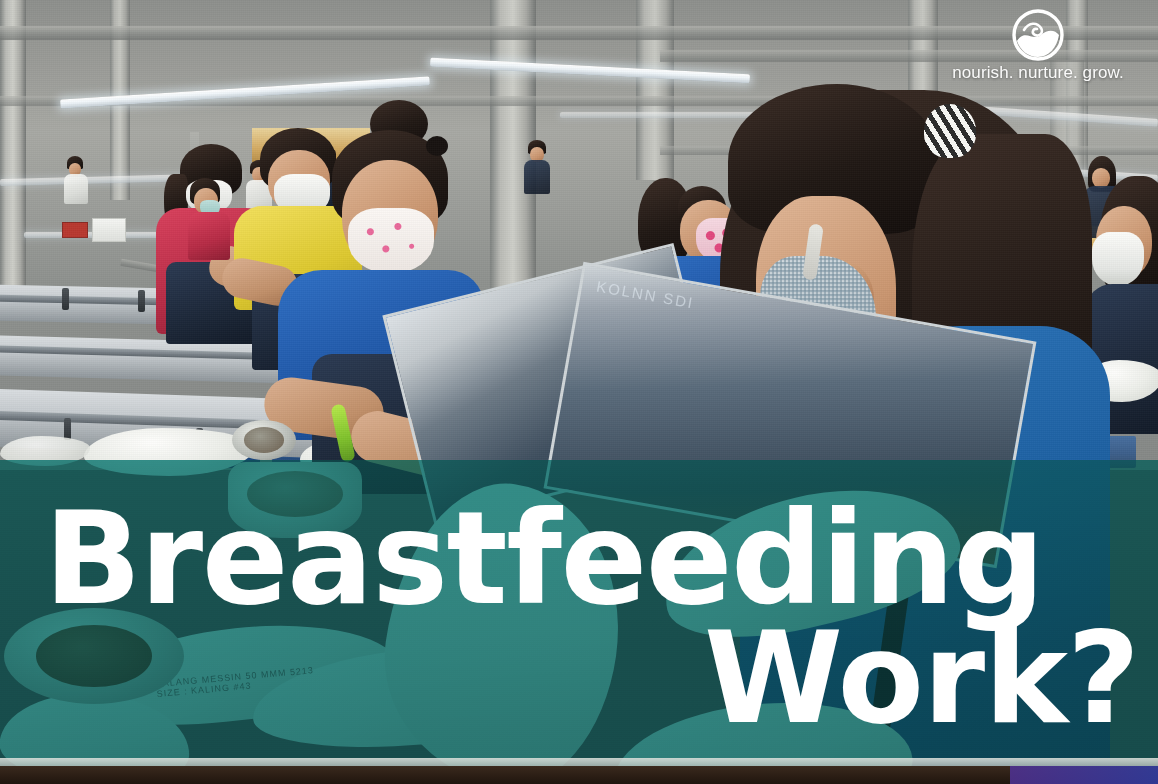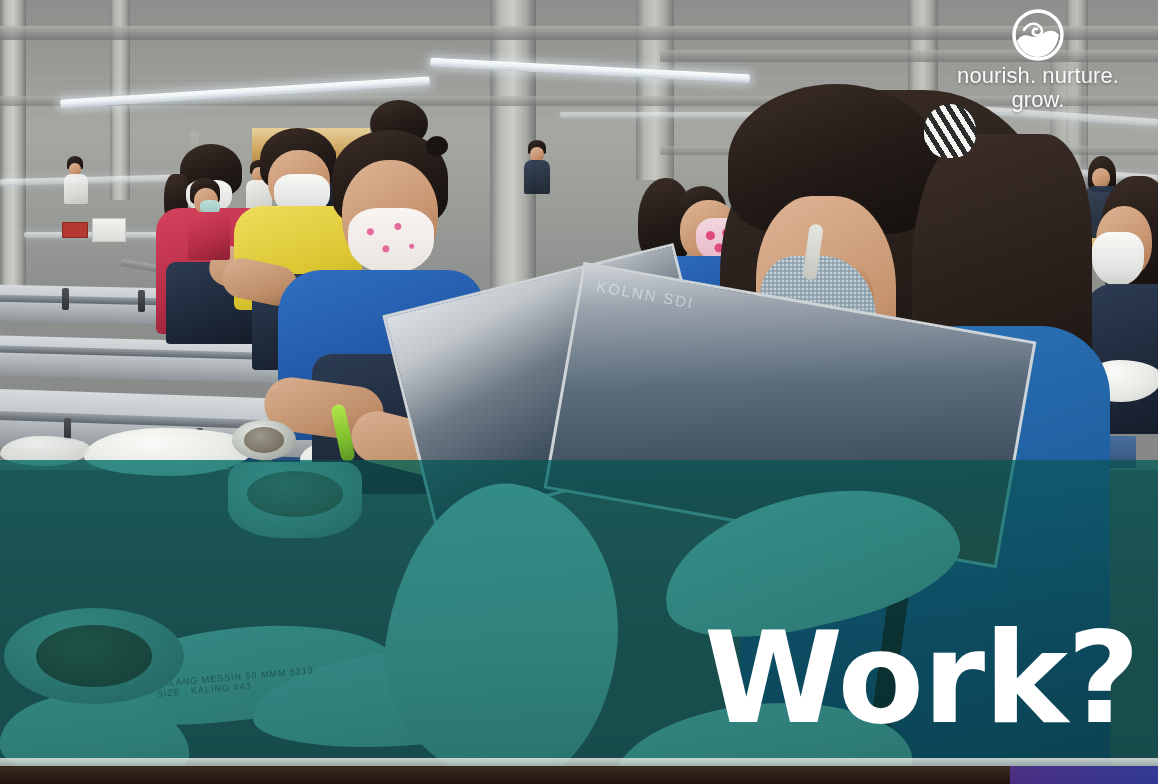--- a/index.html
+++ b/index.html
@@ -178,21 +178,21 @@
   #logo .mark { display:block; margin:0 auto 2px; width:54px; height:54px; }
   #logo .wordmark {
     display:block;
     font-family:"Liberation Serif", serif;
     font-size:34px; line-height:1.06;
     letter-spacing:-.2px;
   }
   #logo .tagline {
     display:block;
     font-family:"Liberation Sans", sans-serif;
-    font-size:22px; line-height:1.1;
+    font-size:17px; line-height:1.1;
     letter-spacing:.1px;
     margin-top:1px;
     opacity:.95;
   }
 
   
   #overlay {
     position:absolute; left:0; top:460px; width:1158px; height:324px;
     z-index:20;
     background:#14807c;
@@ -511,16 +511,17 @@
         <path d="M6 33 C 14 20, 22 34, 30 27 C 37 21, 44 22, 48 27
                  C 46 40, 37 49, 27 49 C 17 49, 9 42, 6 33 Z" fill="#ffffff"></path>
         <path d="M13 22 C 18 14, 26 14, 30 20 C 33 25, 28 29, 24 27
                  C 20 25, 22 20, 26 21" fill="none" stroke="#ffffff" stroke-width="2.6" stroke-linecap="round"></path>
       </svg>
     </span>
     <span class="tagline">nourish. nurture. grow.</span>
   </div>
 
   <div id="text-layer">
+    <div class="title-main" id="title-breastfeeding">Breastfeeding</div>
     <div class="title-main" id="title-work">Work?</div>
   </div>
 
 </div>
 
 </body></html>

